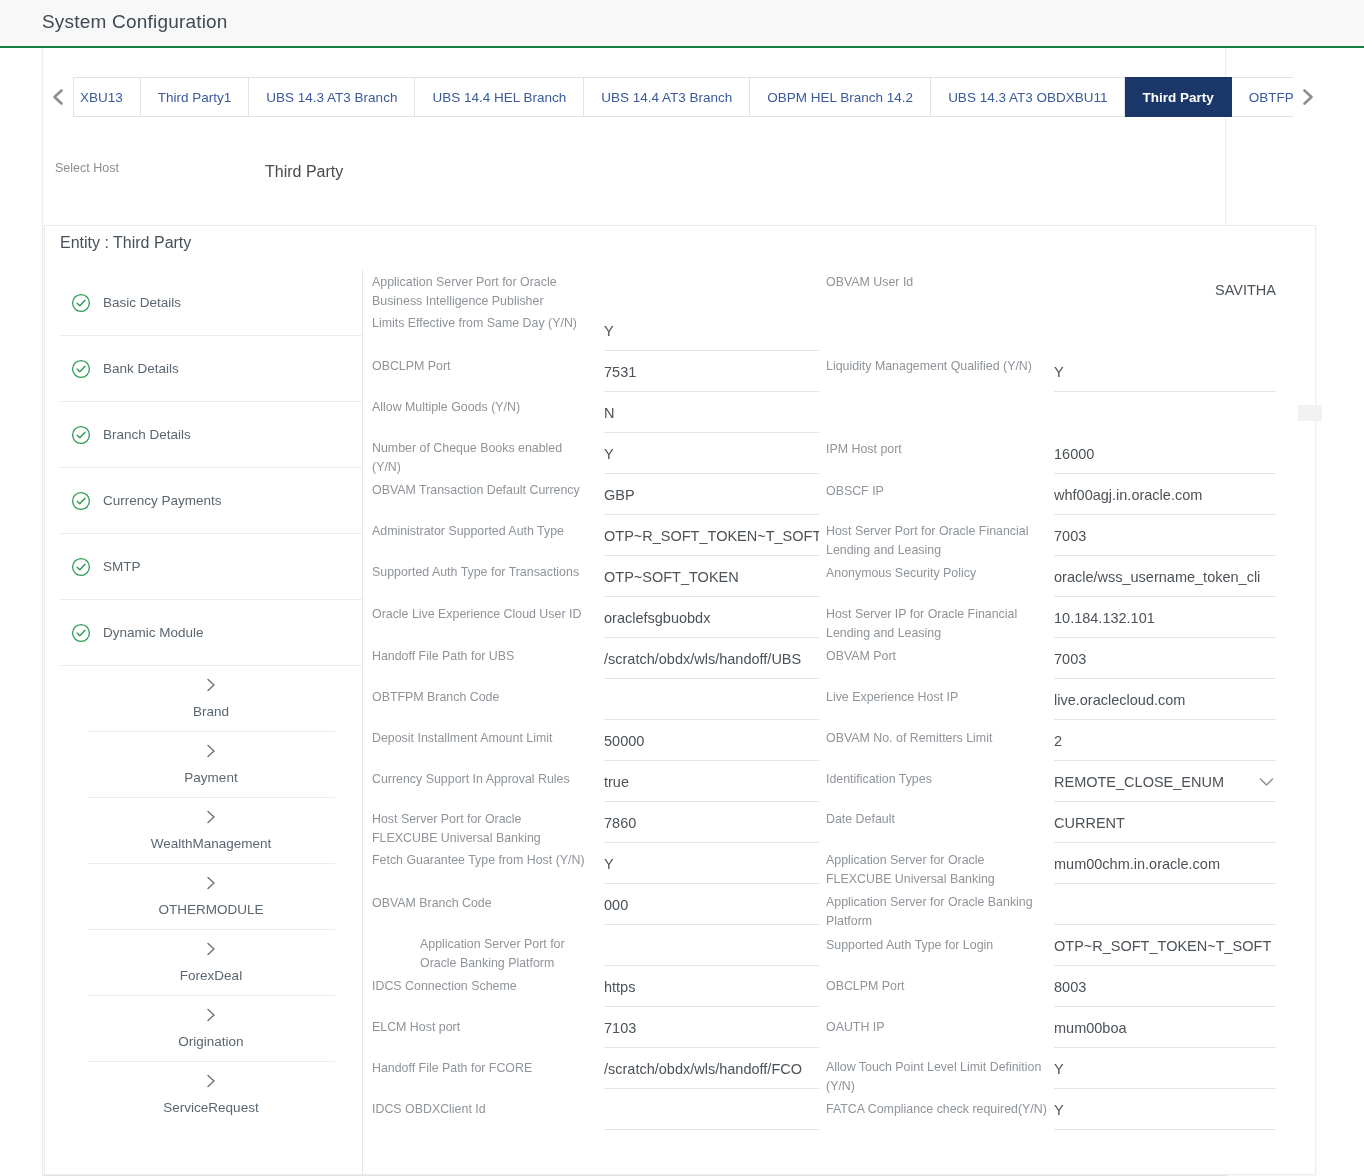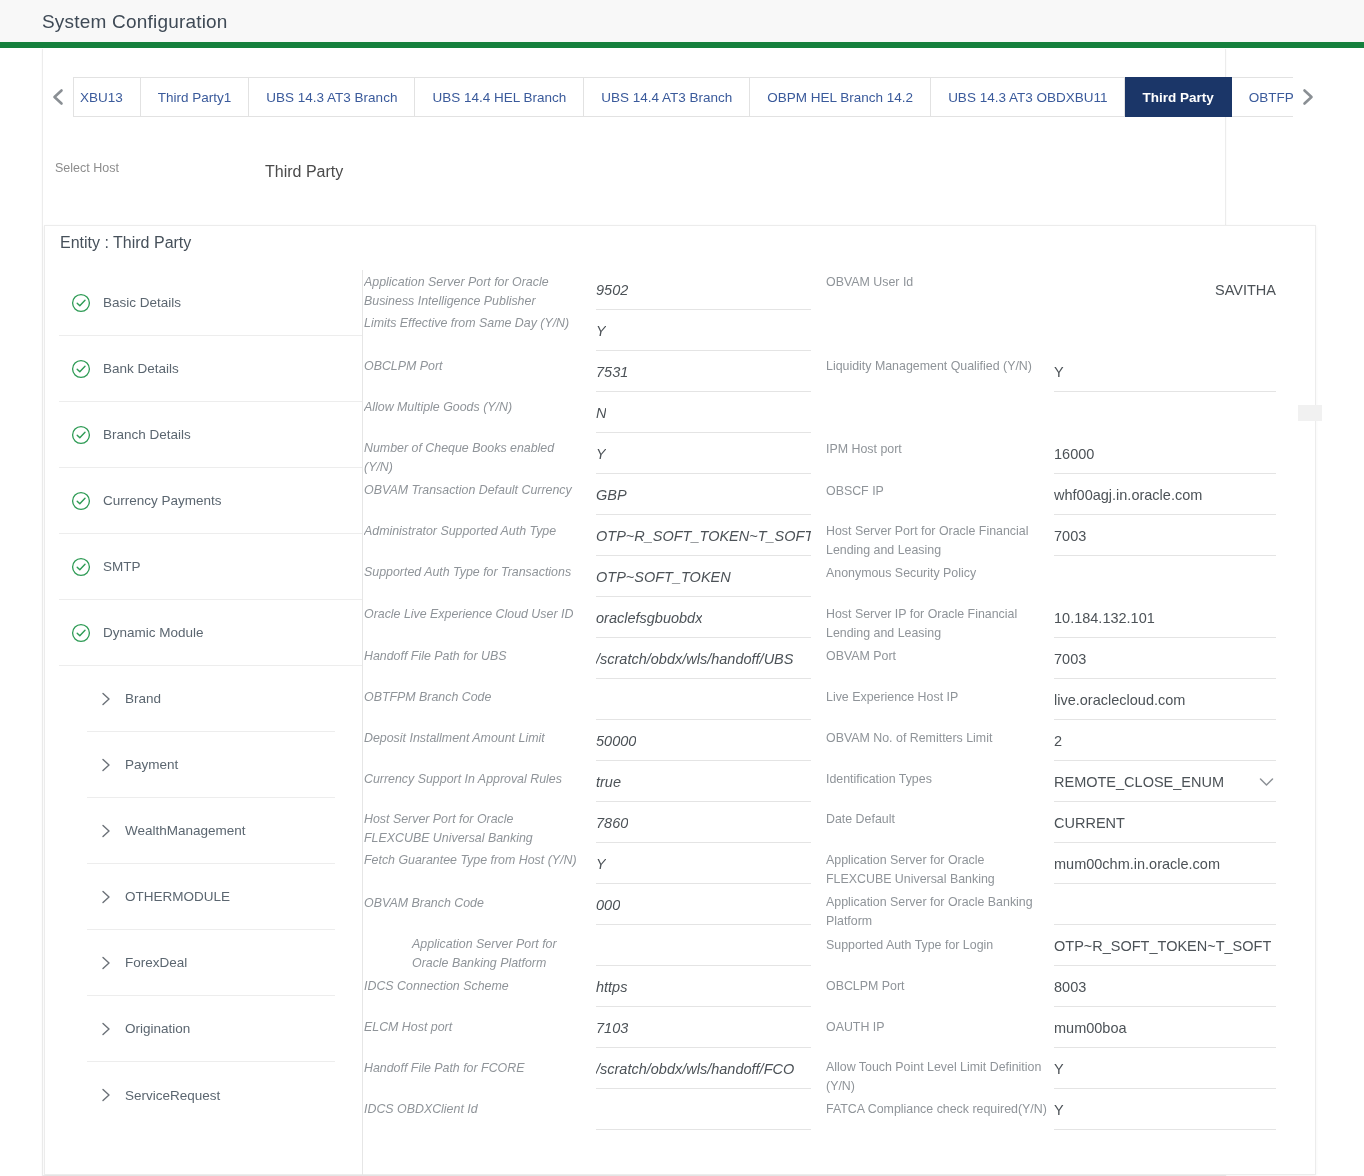--- a/index.html
+++ b/index.html
@@ -8,21 +8,21 @@
     width: 1364px; height: 1176px;
     background: #ffffff;
     font-family: "Liberation Sans", sans-serif;
     overflow: hidden;
   }
   #app { position: relative; width: 1364px; height: 1176px; background:#fff; }
 
   
   .page-header {
     position: absolute; left: 0; top: 0; width: 1364px; height: 48px;
-    background: #f8f8f8; border-bottom: 6px solid #15803d;
+    background: #f8f8f8; border-bottom: 2px solid #15803d;
   }
   .page-title {
     position: absolute; left: 42px; top: 11px;
     font-size: 19px; color: #3f4a56; font-weight: 400; letter-spacing: .2px;
   }
 
   
   .outer-card {
     position: absolute; left: 42px; top: 49px; width: 1184px; height: 1127px;
     background: #ffffff; border: 1px solid #ececec; border-top: none;
@@ -89,30 +89,30 @@
     border-bottom: 1px solid #ededed; cursor: pointer;
   }
   .nav-item:last-child { border-bottom: none; }
   .nav-item .icon-slot {
     width: 44px; flex: 0 0 44px; display: flex; align-items: center; justify-content: center;
   }
   .nav-item .nav-text { font-size: 13.5px; color: #5b6670; }
   .check-icon svg { display:block; }
   .chevron-icon svg { display:block; }
 
-  .nav-item.sub { height: 66px; margin-left: 28px; width: 248px; }
+  .nav-item.sub { height: 66px; margin-left: 28px; width: 248px; flex-direction: column; }
   .nav-item.sub .icon-slot { width: 38px; flex: 0 0 38px; }
 
   
   .form-area {
     position: absolute; left: 319px; top: 44px; width: 950px; height: 906px;
     overflow: hidden;
   }
   .col { position: absolute; top: 0; height: 906px; }
-  .col-left  { left: 0px;   width: 470px; font-style: italic; }
+  .col-left  { left: 8px;   width: 470px; }
   .col-right { left: 462px; width: 478px; }
 
   .fld-label {
     position: absolute; font-size: 12.4px; color: #8f9499; line-height: 19px;
     width: 215px;
   }
   .col-right .fld-label { width: 222px; }
 
   .fld-input {
     position: absolute; height: 40px;
@@ -312,23 +312,20 @@
                 <path d="M4 3.5 L10 9 L4 14.5" fill="none" stroke="#6b7178" stroke-width="1.4" stroke-linecap="round" stroke-linejoin="round"></path>
               </svg>
             </span>
             <span class="nav-text">ServiceRequest</span>
           </div>
         </div>
 
       <div class="form-area">
         <div class="col col-left" id="col-left">
             <div class="fld-label" style="top: 3px;">Application Server Port for Oracle Business Intelligence Publisher</div>
-            <div class="fld-input" style="top: 0px;">
-              <span class="val">9502</span>
-            </div>
             <div class="fld-label" style="top: 44px;">Limits Effective from Same Day (Y/N)</div>
             <div class="fld-input" style="top: 41px;">
               <span class="val">Y</span>
             </div>
             <div class="fld-label" style="top: 87px;">OBCLPM Port</div>
             <div class="fld-input" style="top: 82px;">
               <span class="val">7531</span>
             </div>
             <div class="fld-label" style="top: 128px;">Allow Multiple Goods (Y/N)</div>
             <div class="fld-input" style="top: 123px;">
@@ -418,20 +415,23 @@
             </div>
             <div class="fld-label" style="top: 212px;">OBSCF IP</div>
             <div class="fld-input" style="top: 205px; align-items: center;">
               <span class="val">whf00agj.in.oracle.com</span>
             </div>
             <div class="fld-label" style="top: 252px;">Host Server Port for Oracle Financial Lending and Leasing</div>
             <div class="fld-input" style="top: 246px;">
               <span class="val">7003</span>
             </div>
             <div class="fld-label" style="top: 294px;">Anonymous Security Policy</div>
+            <div class="fld-input" style="top: 287px;">
+              <span class="val">oracle/wss_username_token_cli</span>
+            </div>
             <div class="fld-label" style="top: 335px;">Host Server IP for Oracle Financial Lending and Leasing</div>
             <div class="fld-input" style="top: 328px;">
               <span class="val">10.184.132.101</span>
             </div>
             <div class="fld-label" style="top: 377px;">OBVAM Port</div>
             <div class="fld-input" style="top: 369px;">
               <span class="val">7003</span>
             </div>
             <div class="fld-label" style="top: 418px;">Live Experience Host IP</div>
             <div class="fld-input" style="top: 410px;">

